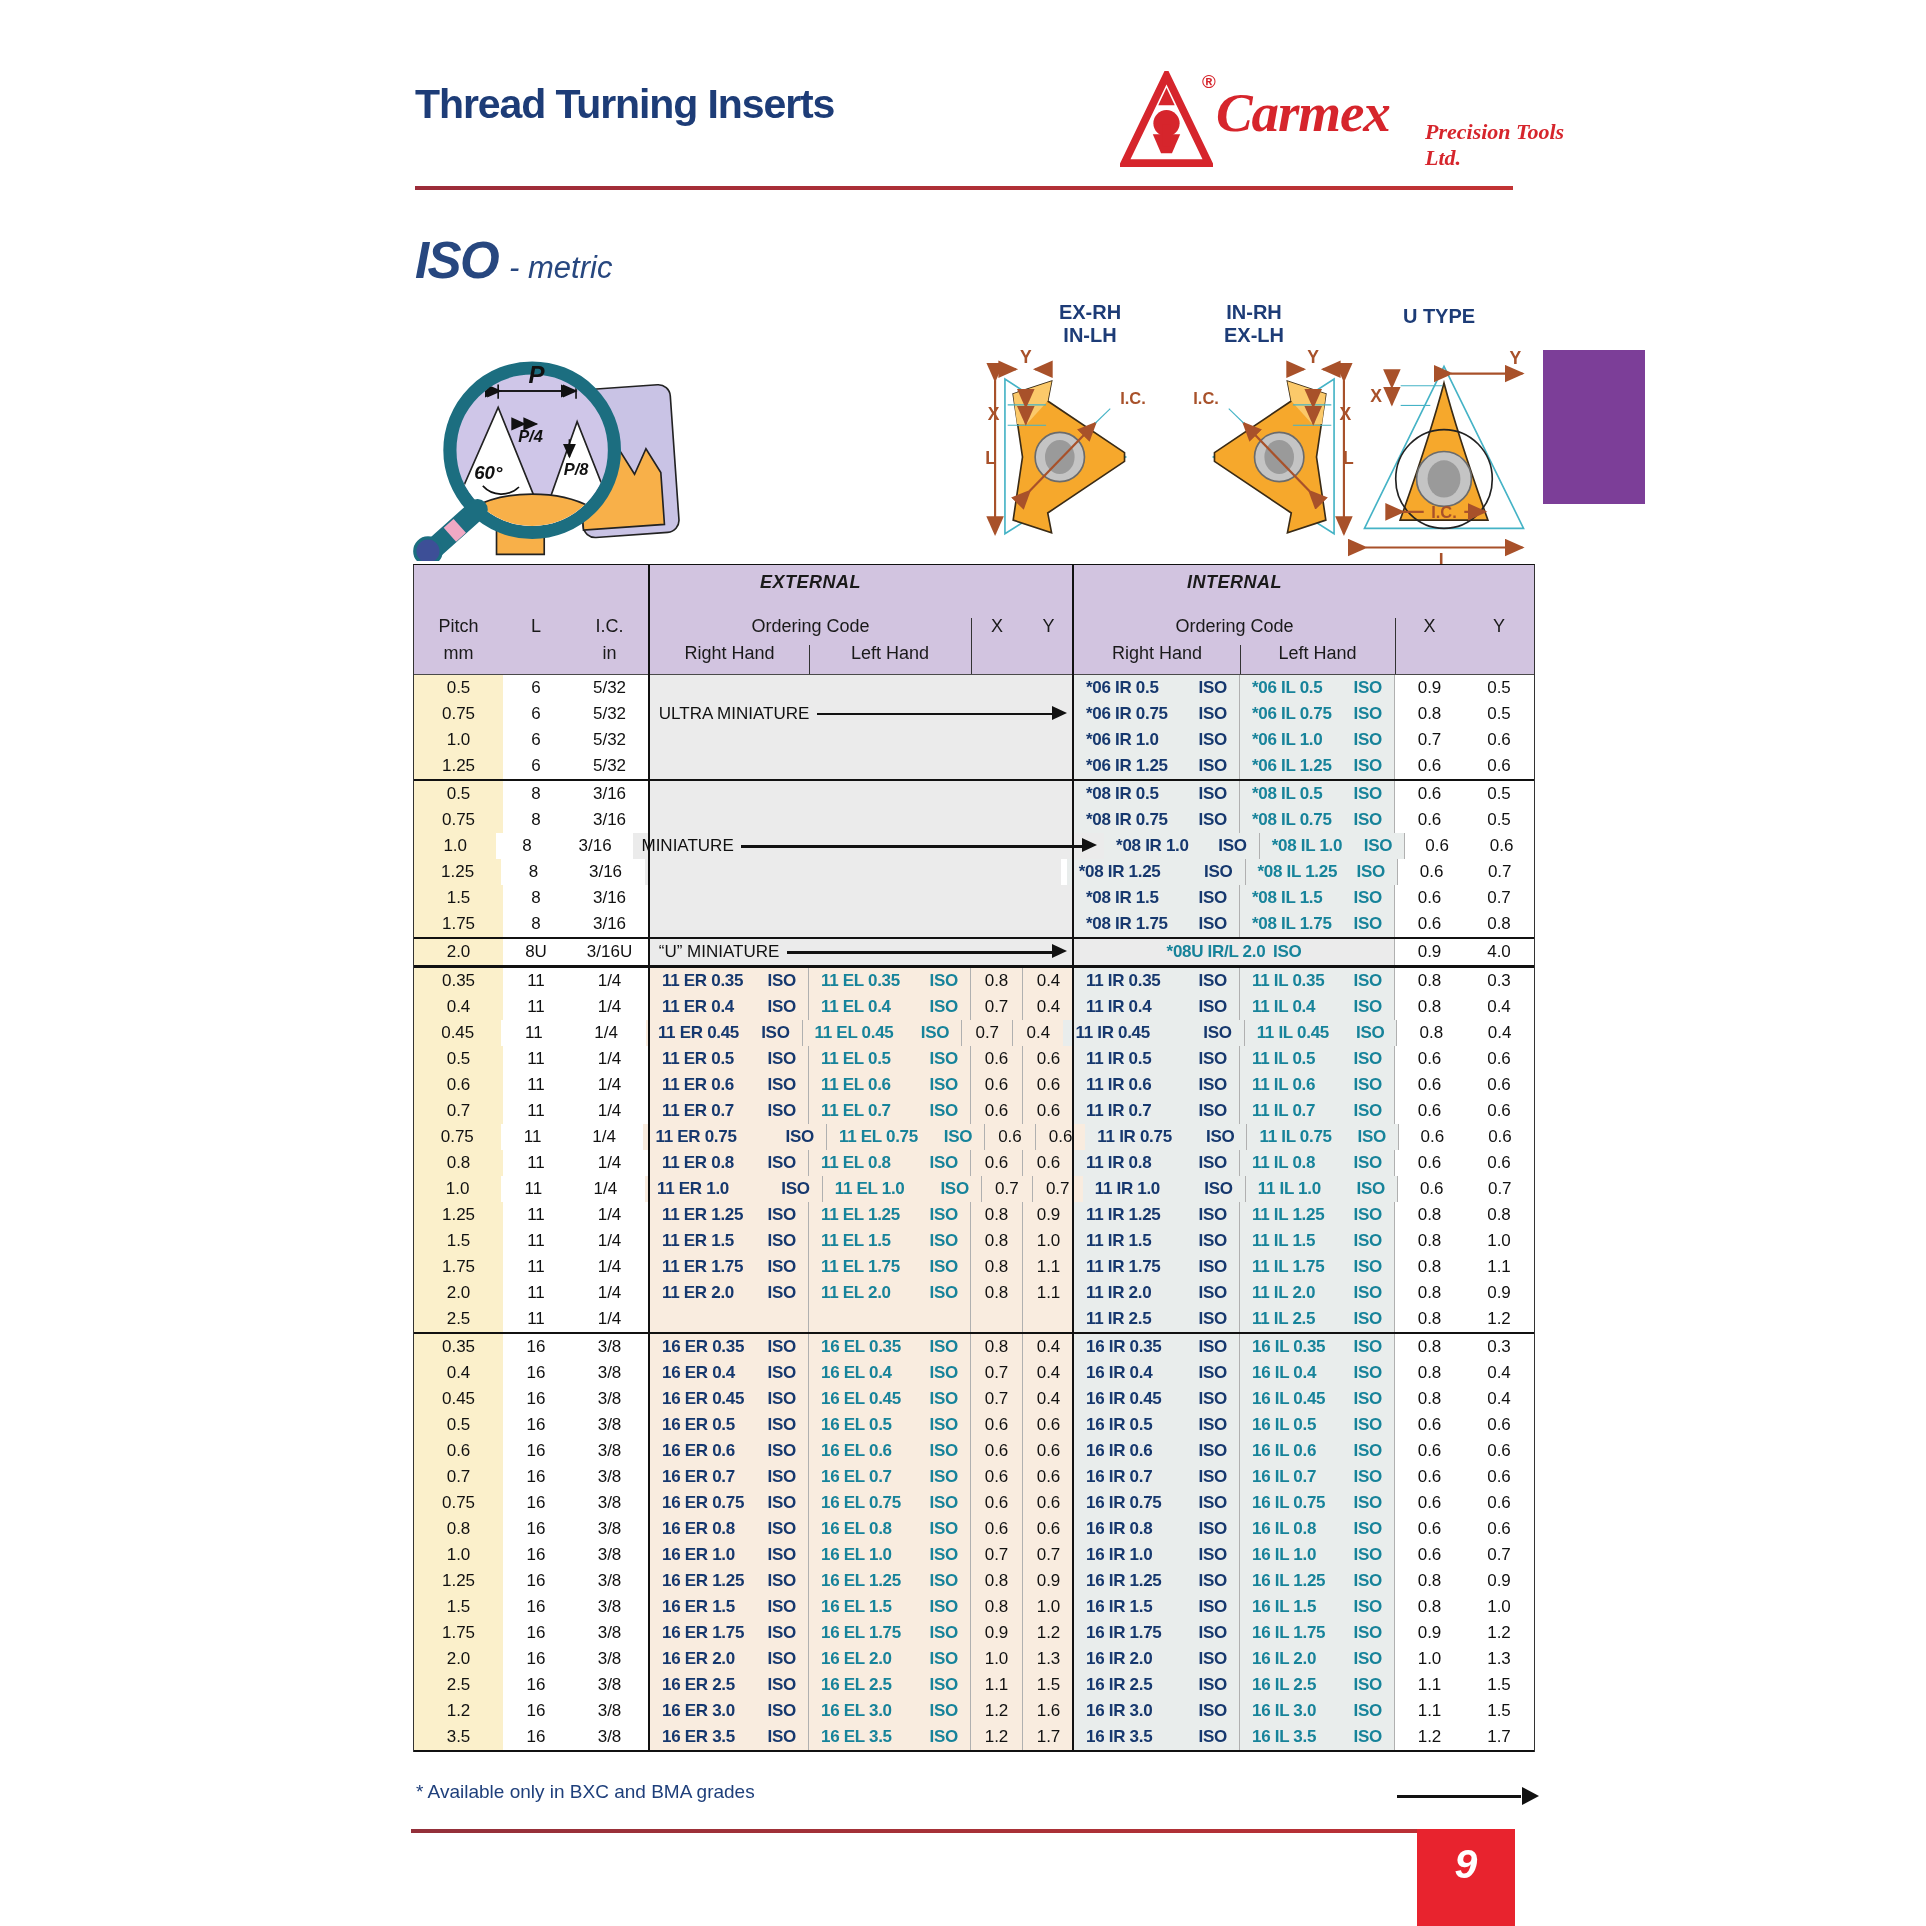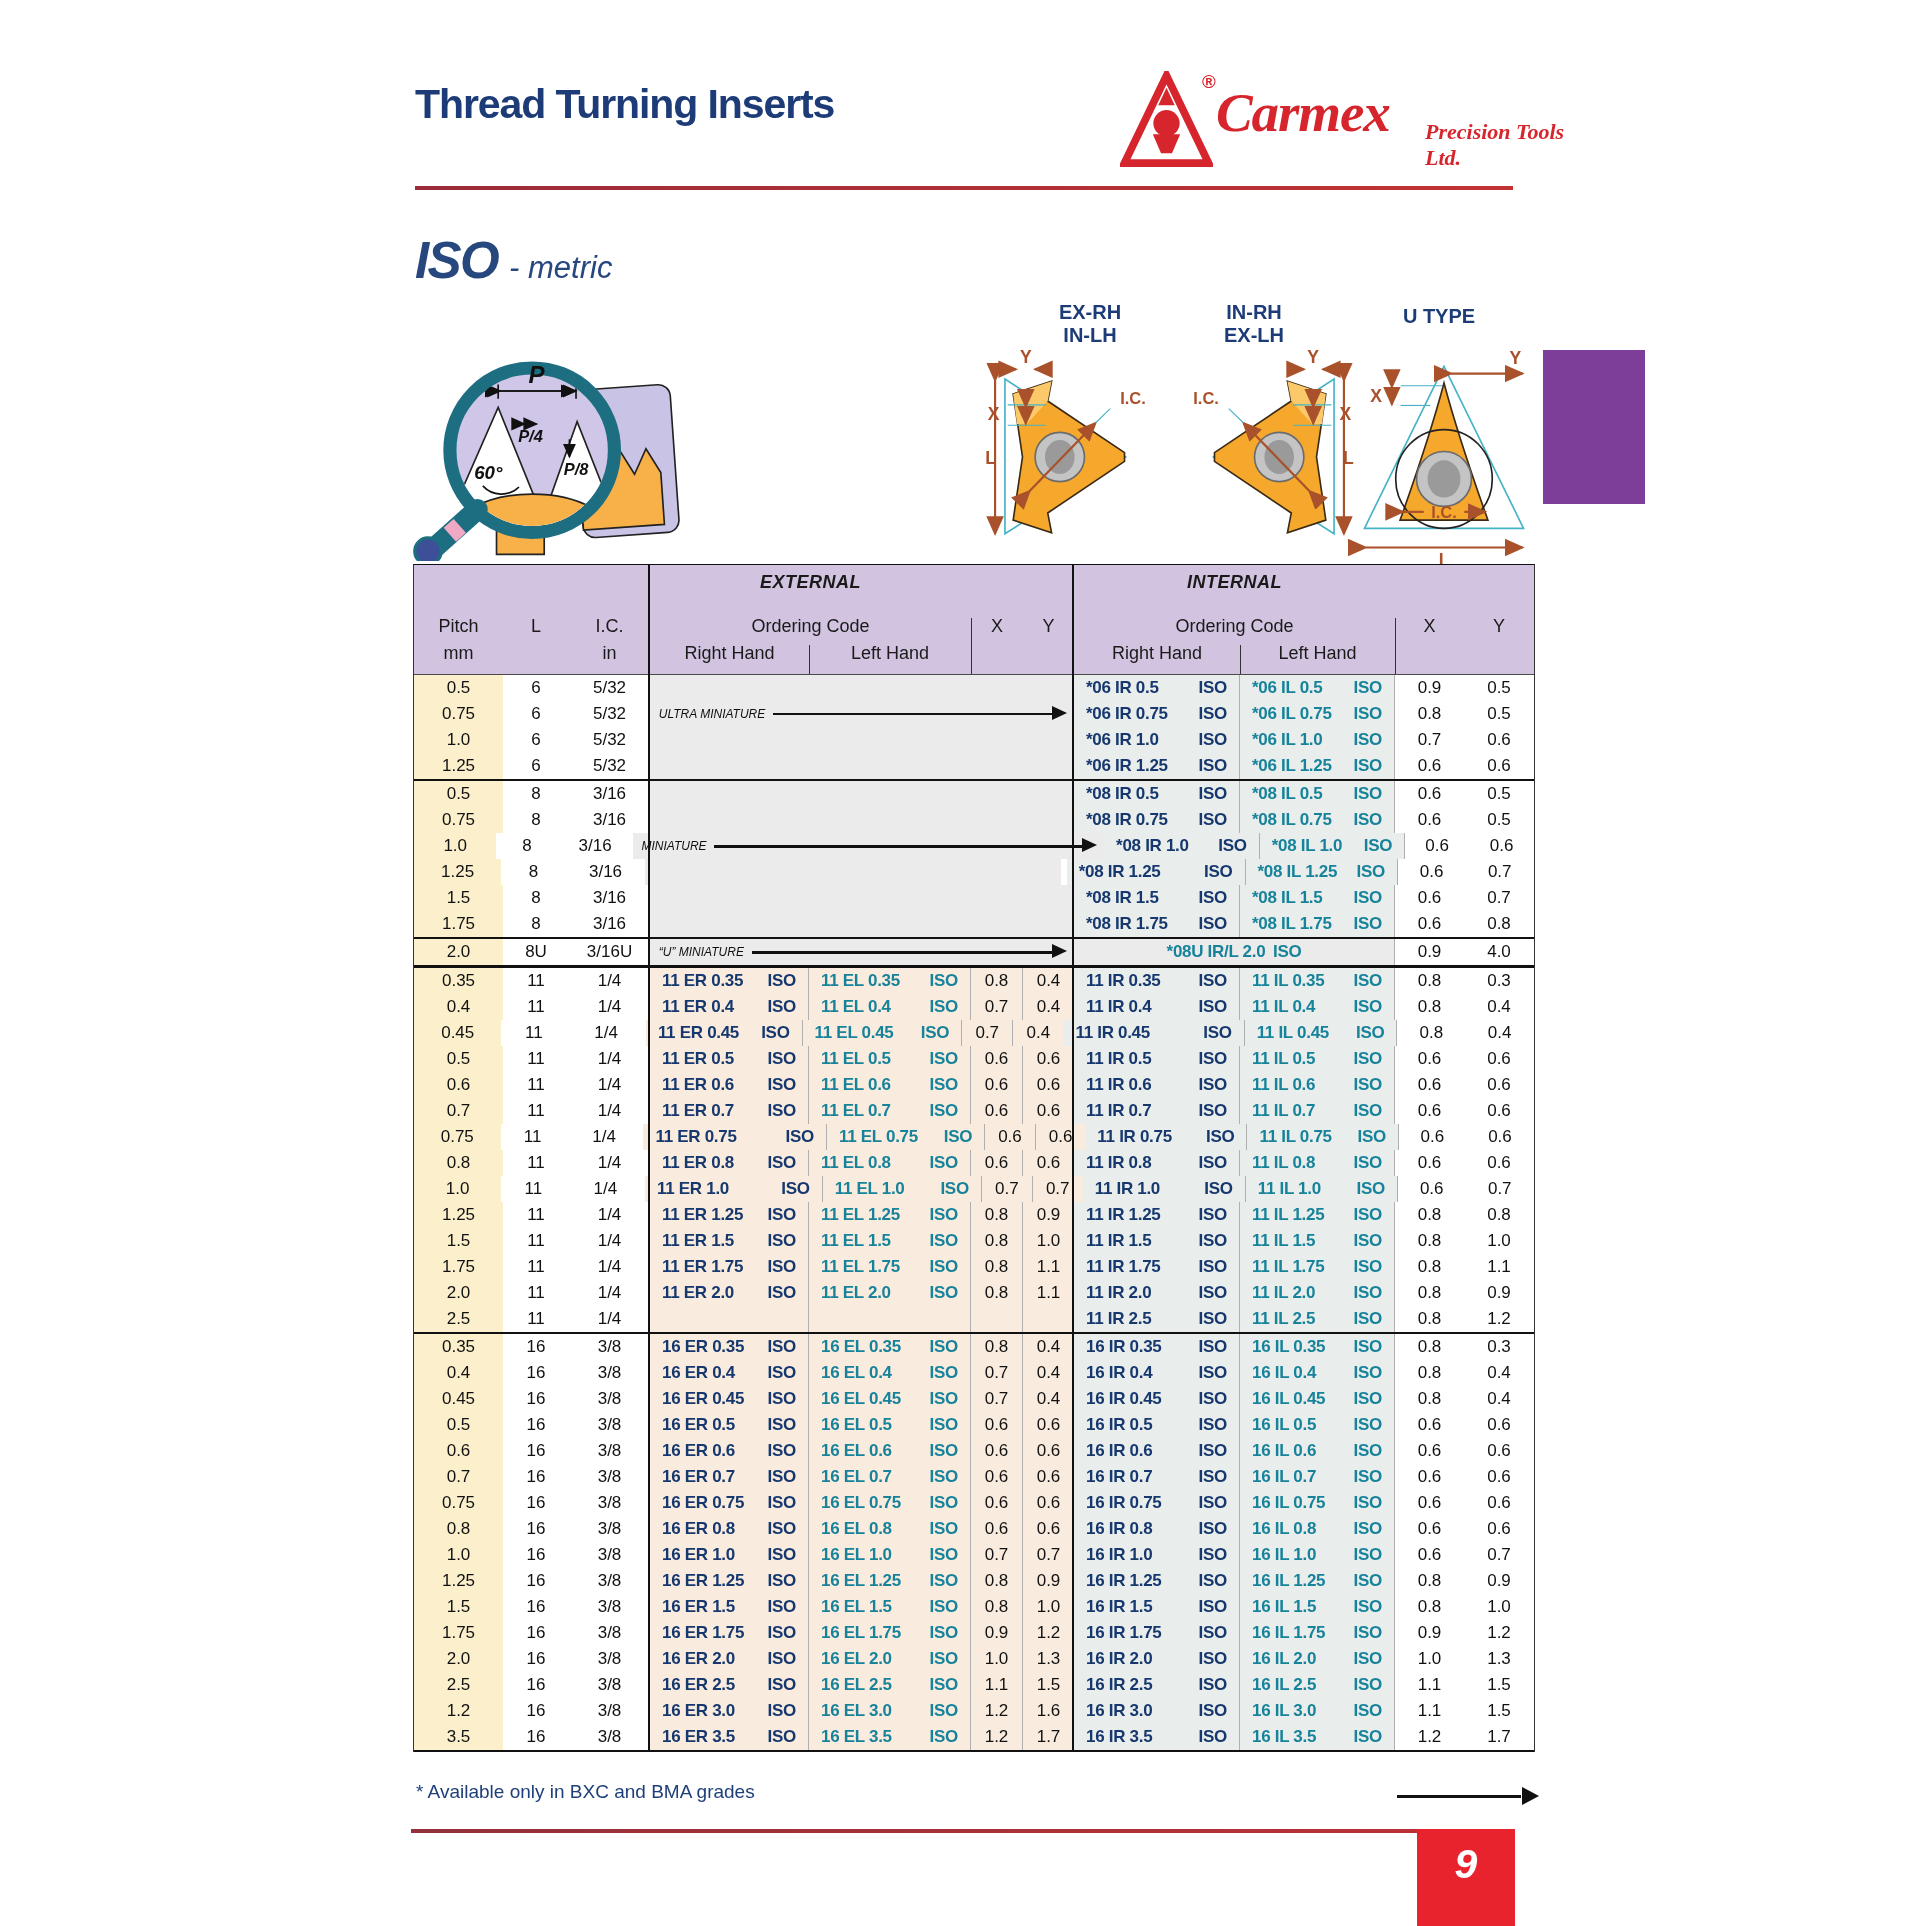--- a/index.html
+++ b/index.html
@@ -34,21 +34,21 @@
   .c-num{color:#111;}
   .code{display:flex;justify-content:space-between;padding:0 12px;font-weight:bold;letter-spacing:-0.3px;}
   .cr{color:#16386e;}
   .cl{color:#17839a;}
   .bg-peach{background:#f9ecdf;}
   .bg-grey{background:#ebebeb;}
   .bg-int{background:#e9edec;}
   .thin-r{border-right:0.5px solid #b0b0b0;}
   .sep{height:2.2px;background:#111;}
   .miniblock{display:flex;align-items:center;padding-left:8.8px;gap:7.7px;
-     font-style:italic;font-size:12px;color:#111;box-sizing:border-box;}
+     font-size:17px;color:#111;box-sizing:border-box;}
   .garrow{flex:1 1 auto;height:2.7px;background:#111;position:relative;margin-right:22px;}
   .garrow::after{content:"";position:absolute;right:-15.4px;top:-6.6px;border-left:15.4px solid #111;
      border-top:7.7px solid transparent;border-bottom:7.7px solid transparent;}
   
   #footnote{left:416px;top:1781px;font-size:19px;color:#1e3f7b;}
   #foot-arrow{left:1397px;top:1795px;width:124px;height:3.3px;background:#111;}
   #foot-arrow::after{content:"";position:absolute;right:-17.6px;top:-7.7px;border-left:17.6px solid #111;
      border-top:9.3px solid transparent;border-bottom:9.3px solid transparent;}
   #bottom-rule{left:411px;top:1829px;width:1006px;height:3.8px;
      background:linear-gradient(to right,#93303a,#a93137 60%,#bb3036);}

